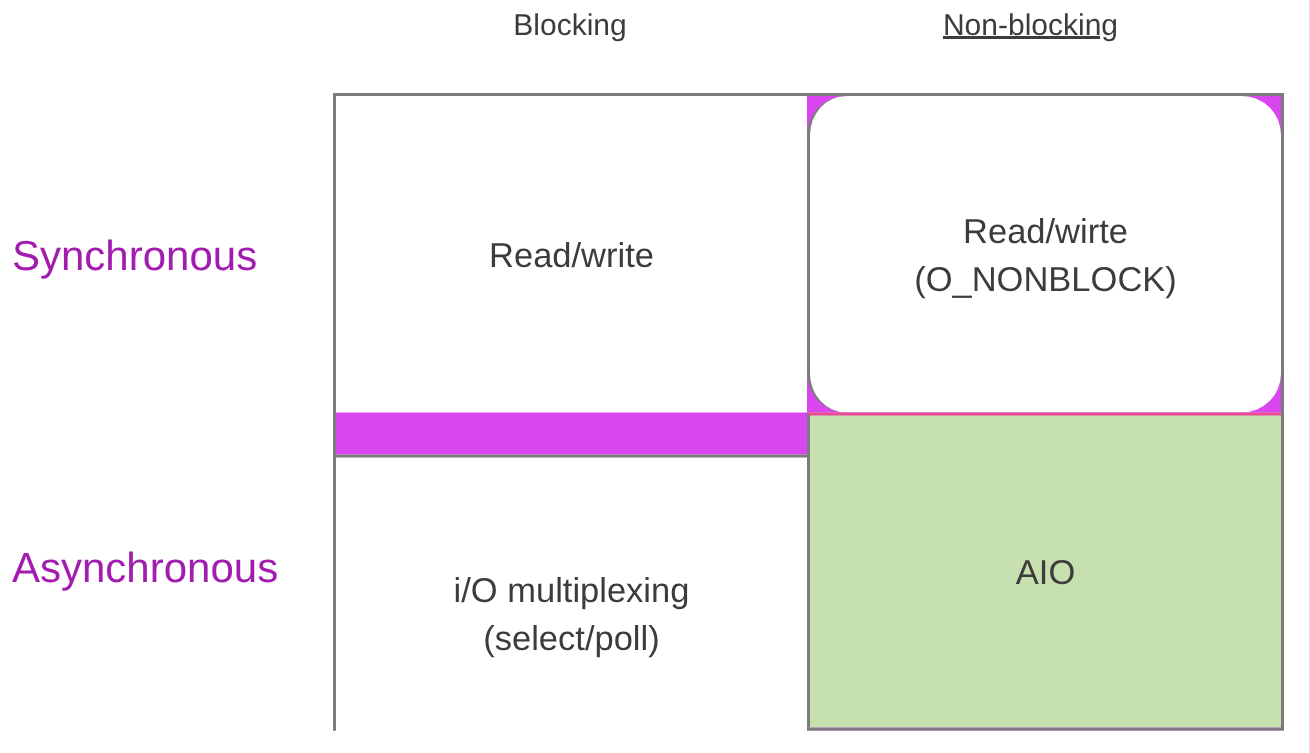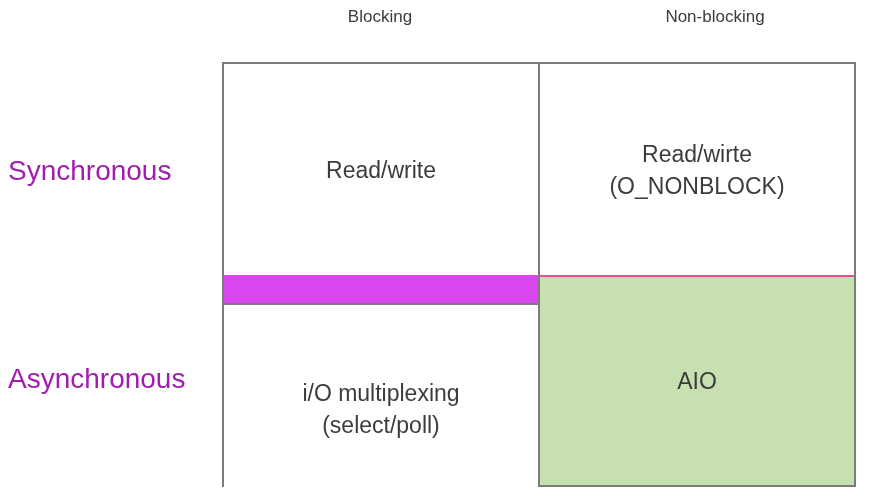--- a/index.html
+++ b/index.html
@@ -25,26 +25,26 @@
     height: 502px;
   }
 
   
   .col-header {
     position: absolute;
     top: 2px;
     height: 30px;
     line-height: 30px;
     text-align: center;
-    font-size: 17px;
+    font-size: 20px;
     color: #3c3c3c;
     white-space: nowrap;
   }
   #col-header-0 { left: 222px; width: 316px; }
-  #col-header-1 { left: 556px; width: 318px; }
+  #col-header-1 { left: 528px; width: 318px; text-decoration: underline; }
 
   
   .row-header {
     position: absolute;
     left: 8px;
     width: 206px;
     text-align: left;
     font-size: 28px;
     color: #a21caf;
     white-space: nowrap;
@@ -72,21 +72,21 @@
     justify-content: center;
     text-align: center;
     font-size: 23px;
     line-height: 32px;
     color: #3c3c3c;
     background: #ffffff;
     white-space: pre-line;
   }
   
   #cell-0-0 { left: 0px;   top: 0px;   width: 314px; height: 211px; }
-  #cell-0-1 { left: 314px; top: 0px;   width: 316px; height: 211px; border-left: 2px solid #7b7b7b; }
+  #cell-0-1 { left: 314px; top: 0px;   width: 316px; height: 211px; border-left: 2px solid #7b7b7b; border-radius: 26px; }
   #cell-1-0 { left: 0px;   top: 211px; width: 314px; height: 210px; border-top: 2px solid #7b7b7b; margin-top: 28px; }
   #cell-1-1 {
     left: 314px; top: 211px; width: 316px; height: 210px;
     border-top: 2px solid #ec4899;
     border-left: 2px solid #7b7b7b;
   }
   .cell.highlight {
     background: #c7e0b0;
     border-top-color: #85a06f;
     border-left-color: #7f9a6a;

